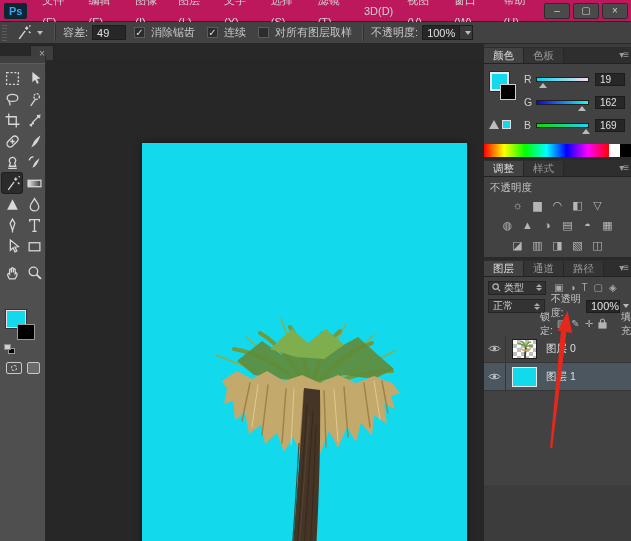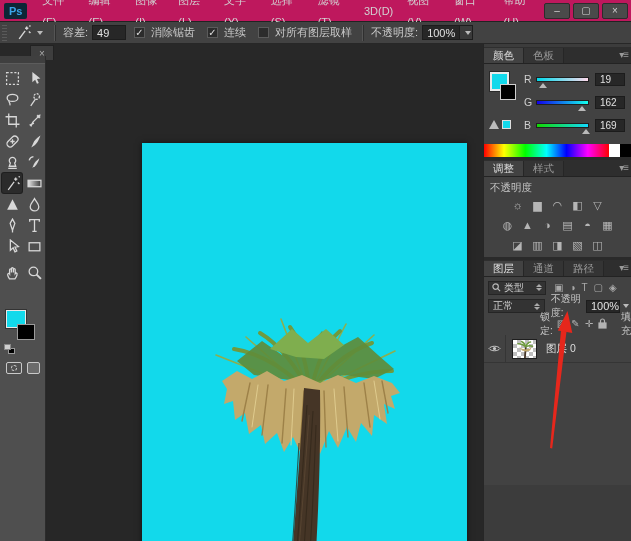--- a/index.html
+++ b/index.html
@@ -498,20 +498,30 @@
               <path d="M12.8 6.5 C10 4.5 7 3.5 5 3.8"></path>
                 <path d="M12.8 6.5 C11.5 3.5 10 2 8.5 1.5"></path>
               <path d="M12.8 6.5 C14 3.5 15.5 2.2 17.5 2"></path>
                 <path d="M12.8 6.5 C15.5 5.5 17.5 5.5 19.5 6.2"></path>
             </g>
             <path d="M6 6.5 L9 8.8 L12.8 9.6 L16.5 8.8 L19 6.8 L17 10.5 L13 11.5 L9 10.5 Z" fill="#c3a96b"></path>
           </svg>
         </div>
         <span class="layer-name">图层 0</span>
       </div>
+      <div class="layer-row selected">
+        <div class="eye-col">
+          <svg width="13" height="9" viewBox="0 0 13 9">
+              <path d="M1 4.5 C3 1.5 10 1.5 12 4.5 C10 7.5 3 7.5 1 4.5 Z" fill="none" stroke="#c9c9c9"></path>
+              <circle cx="6.5" cy="4.5" r="1.6" fill="#c9c9c9"></circle>
+            </svg>
+        </div>
+        <div class="thumb selected-th" style="background:#12d9eb"></div>
+        <span class="layer-name">图层 1</span>
+      </div>
     </div>
   </div>
   <div style="position:absolute;left:0;right:0;bottom:0;top:441px;background:#3c3c3c"></div>
 </div>
 
 <svg class="overlay">
   <polygon points="550,448 552.2,448.6 566.5,331.5 561,330.3" fill="#e6271c"></polygon>
   <polygon points="567.5,311 572.3,333 557.8,330.4" fill="#e6271c"></polygon>
 </svg>
 

